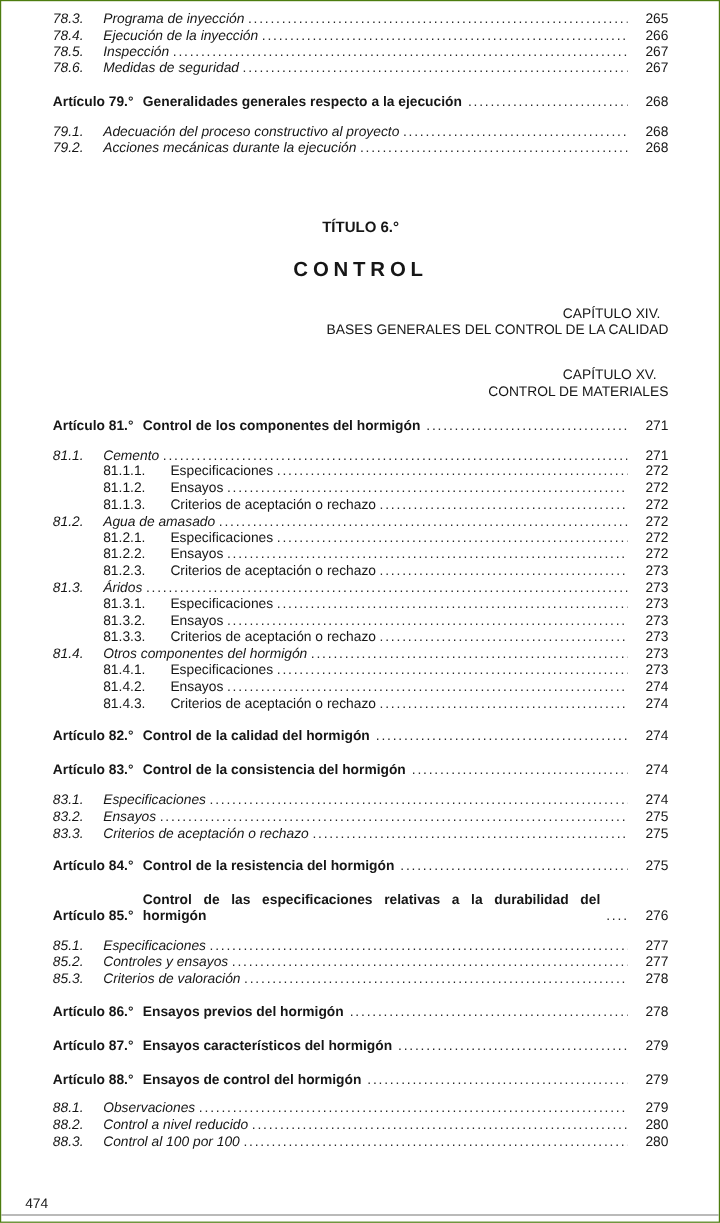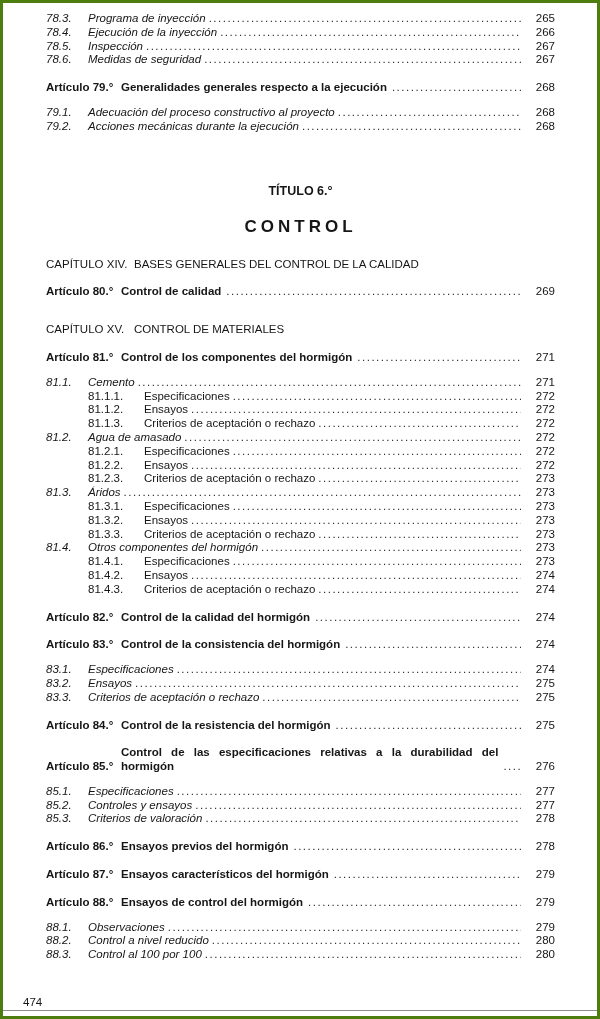--- a/index.html
+++ b/index.html
@@ -7,21 +7,21 @@
   body {
     width: 600px; height: 1019px;
     background: #f4f4f2;
     font-family: "Liberation Sans", "DejaVu Sans", sans-serif;
     color: #161616;
   }
   .page {
     position: relative;
     width: 600px; height: 1019px;
     background: #ffffff;
-    border: 3px solid #4d7c0f;
+    border: 1px solid #4d7c0f;
     overflow: hidden;
   }
   .content { padding: 9px 42px 0 43px; }
 
   .row {
     display: flex;
     align-items: flex-end;
     font-size: 11.5px;
     line-height: 13.8px;
   }
@@ -52,21 +52,21 @@
   .sub1 { font-style: italic; }
   .sub1 .num { width: 42px; }
 
   .sub2 { padding-left: 42px; }
   .sub2 .num { width: 56px; }
 
   .article { font-weight: bold; margin: 14px 0 11px; }
   .article .num { width: 75px; }
   .article .text { text-align: justify; padding-right: 2px; }
 
-  .chapter { margin: 24px 0 6px; }
+  .chapter { margin: 24px 0 6px; flex-direction: column; }
   .chapter .num { width: 88px; }
 
   .heading { text-align: center; font-weight: bold; }
   .title-h { font-size: 12.5px; margin-top: 50px; line-height: 15px; }
   .subtitle-h { font-size: 17px; letter-spacing: 4px; margin-top: 21px; line-height: 14px; text-align: center; }
 
   .folio {
     position: absolute;
     left: 20px; bottom: 8px;
     font-size: 11.5px;
@@ -139,28 +139,20 @@
         </span>
       </div>
       <div class="heading title-h">TÍTULO 6.°</div>
       <div class="heading subtitle-h">CONTROL</div>
       <div class="row chapter">
         <span class="num">CAPÍTULO XIV.</span>
         <span class="entrybody">
           <span class="text">BASES GENERALES DEL CONTROL DE LA CALIDAD</span>
         </span>
       </div>
-      <div class="row article">
-        <span class="num">Artículo 80.°</span>
-        <span class="entrybody">
-          <span class="text">Control de calidad</span>
-          <span class="dots"></span>
-          <span class="pg">269</span>
-        </span>
-      </div>
       <div class="row chapter">
         <span class="num">CAPÍTULO XV.</span>
         <span class="entrybody">
           <span class="text">CONTROL DE MATERIALES</span>
         </span>
       </div>
       <div class="row article">
         <span class="num">Artículo 81.°</span>
         <span class="entrybody">
           <span class="text">Control de los componentes del hormigón</span>

